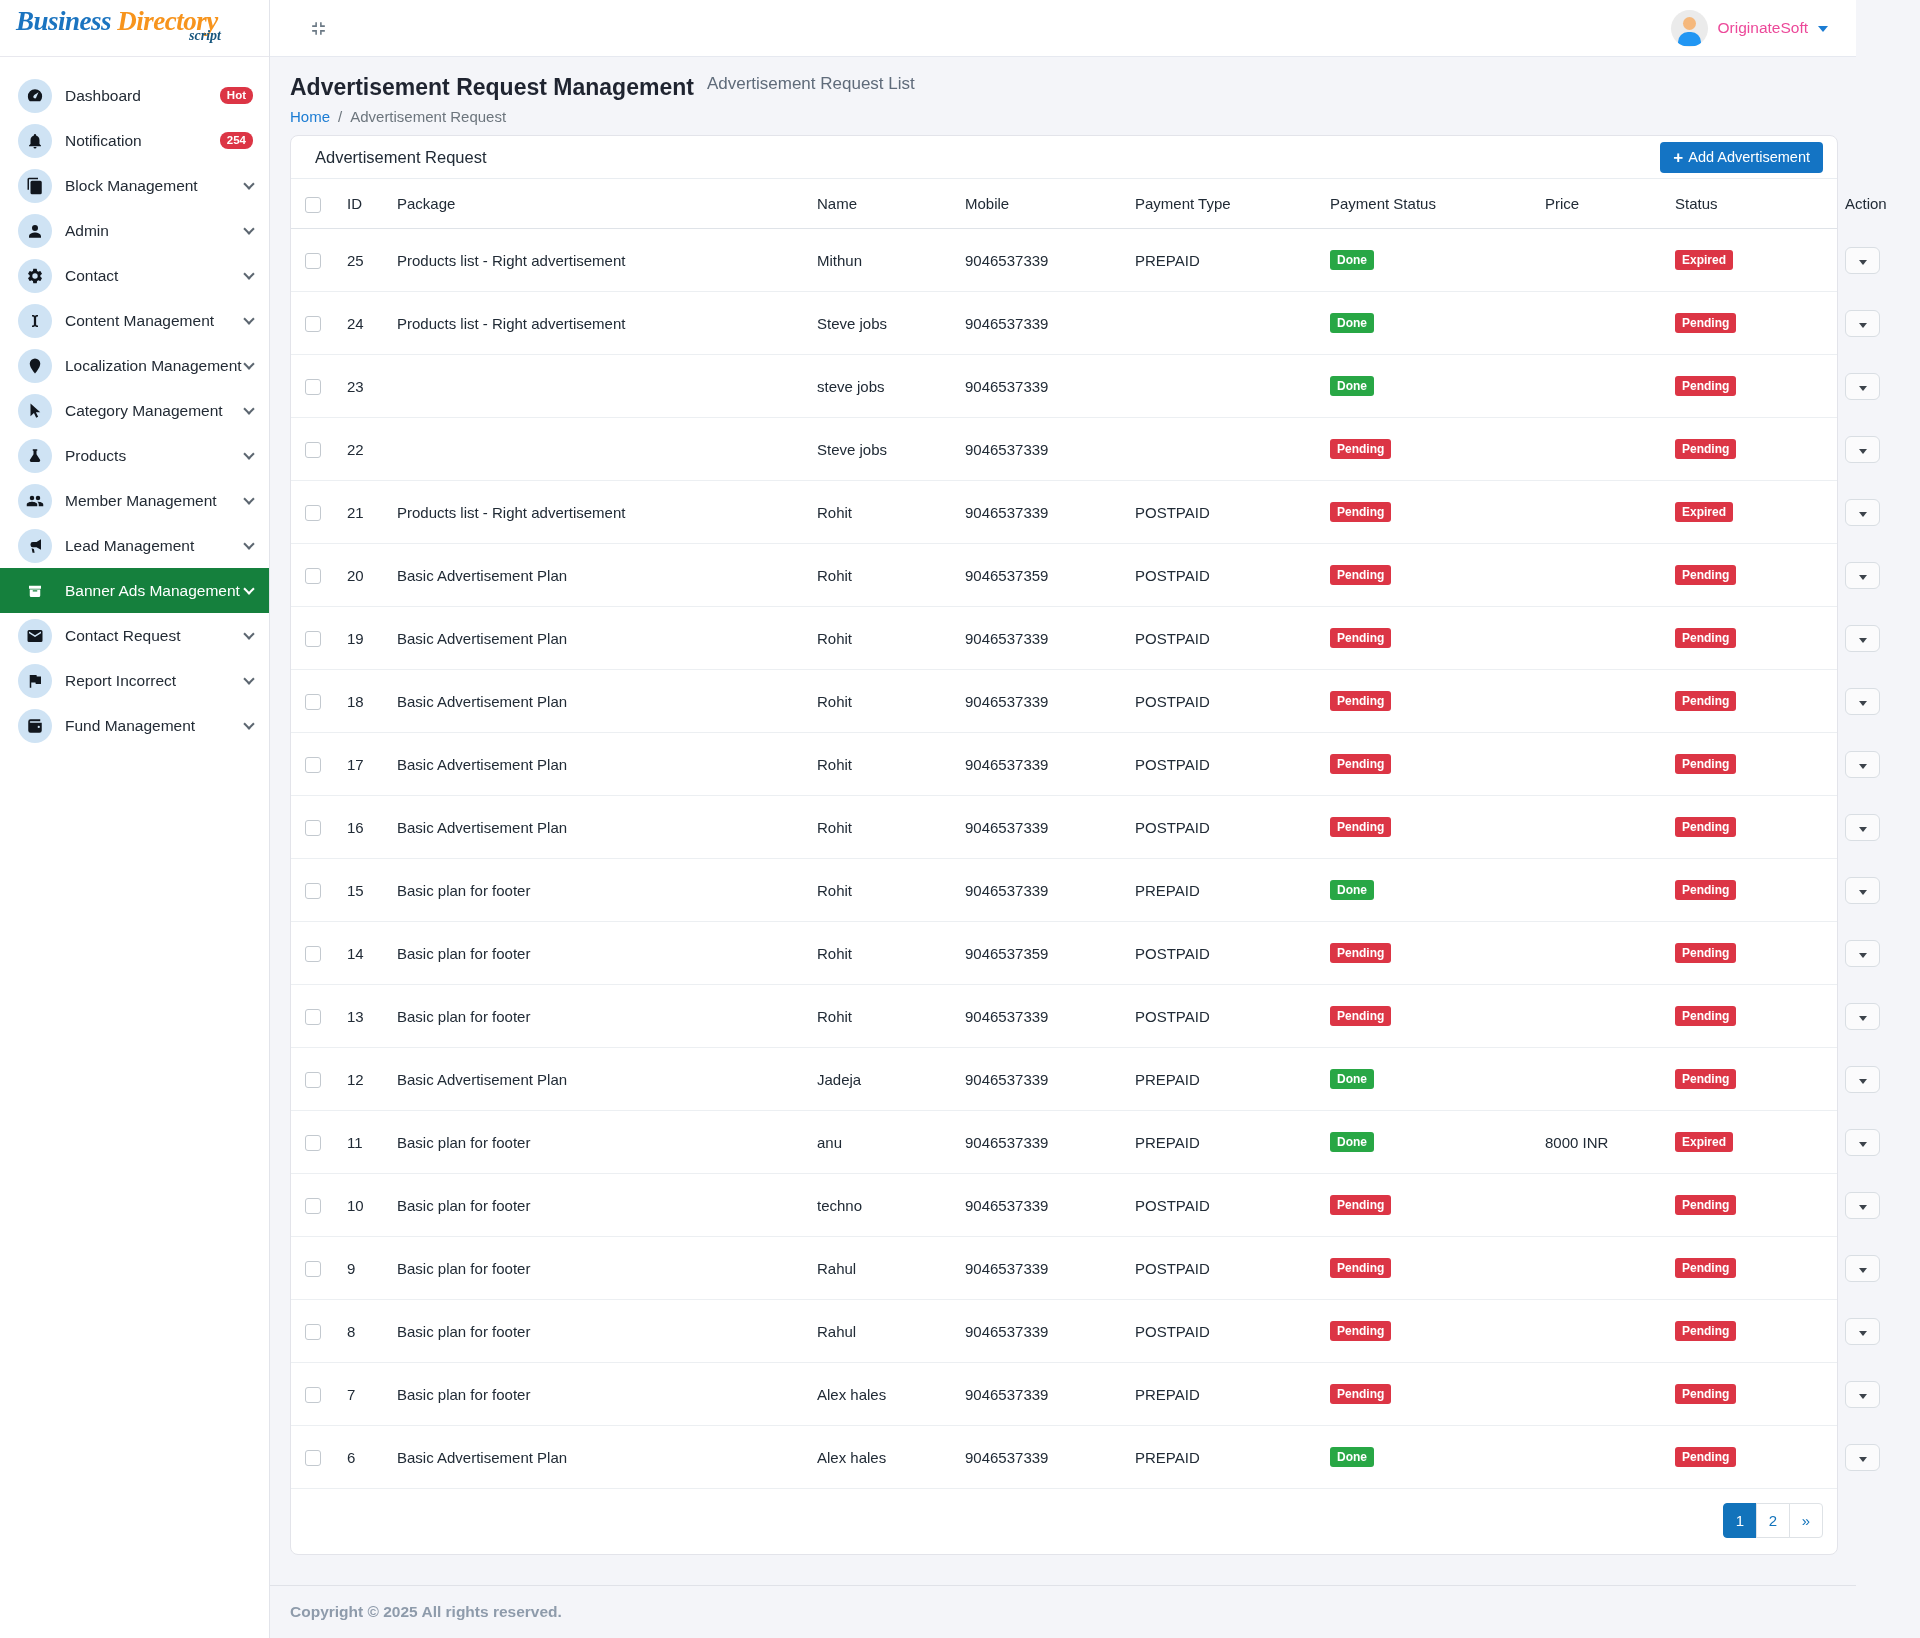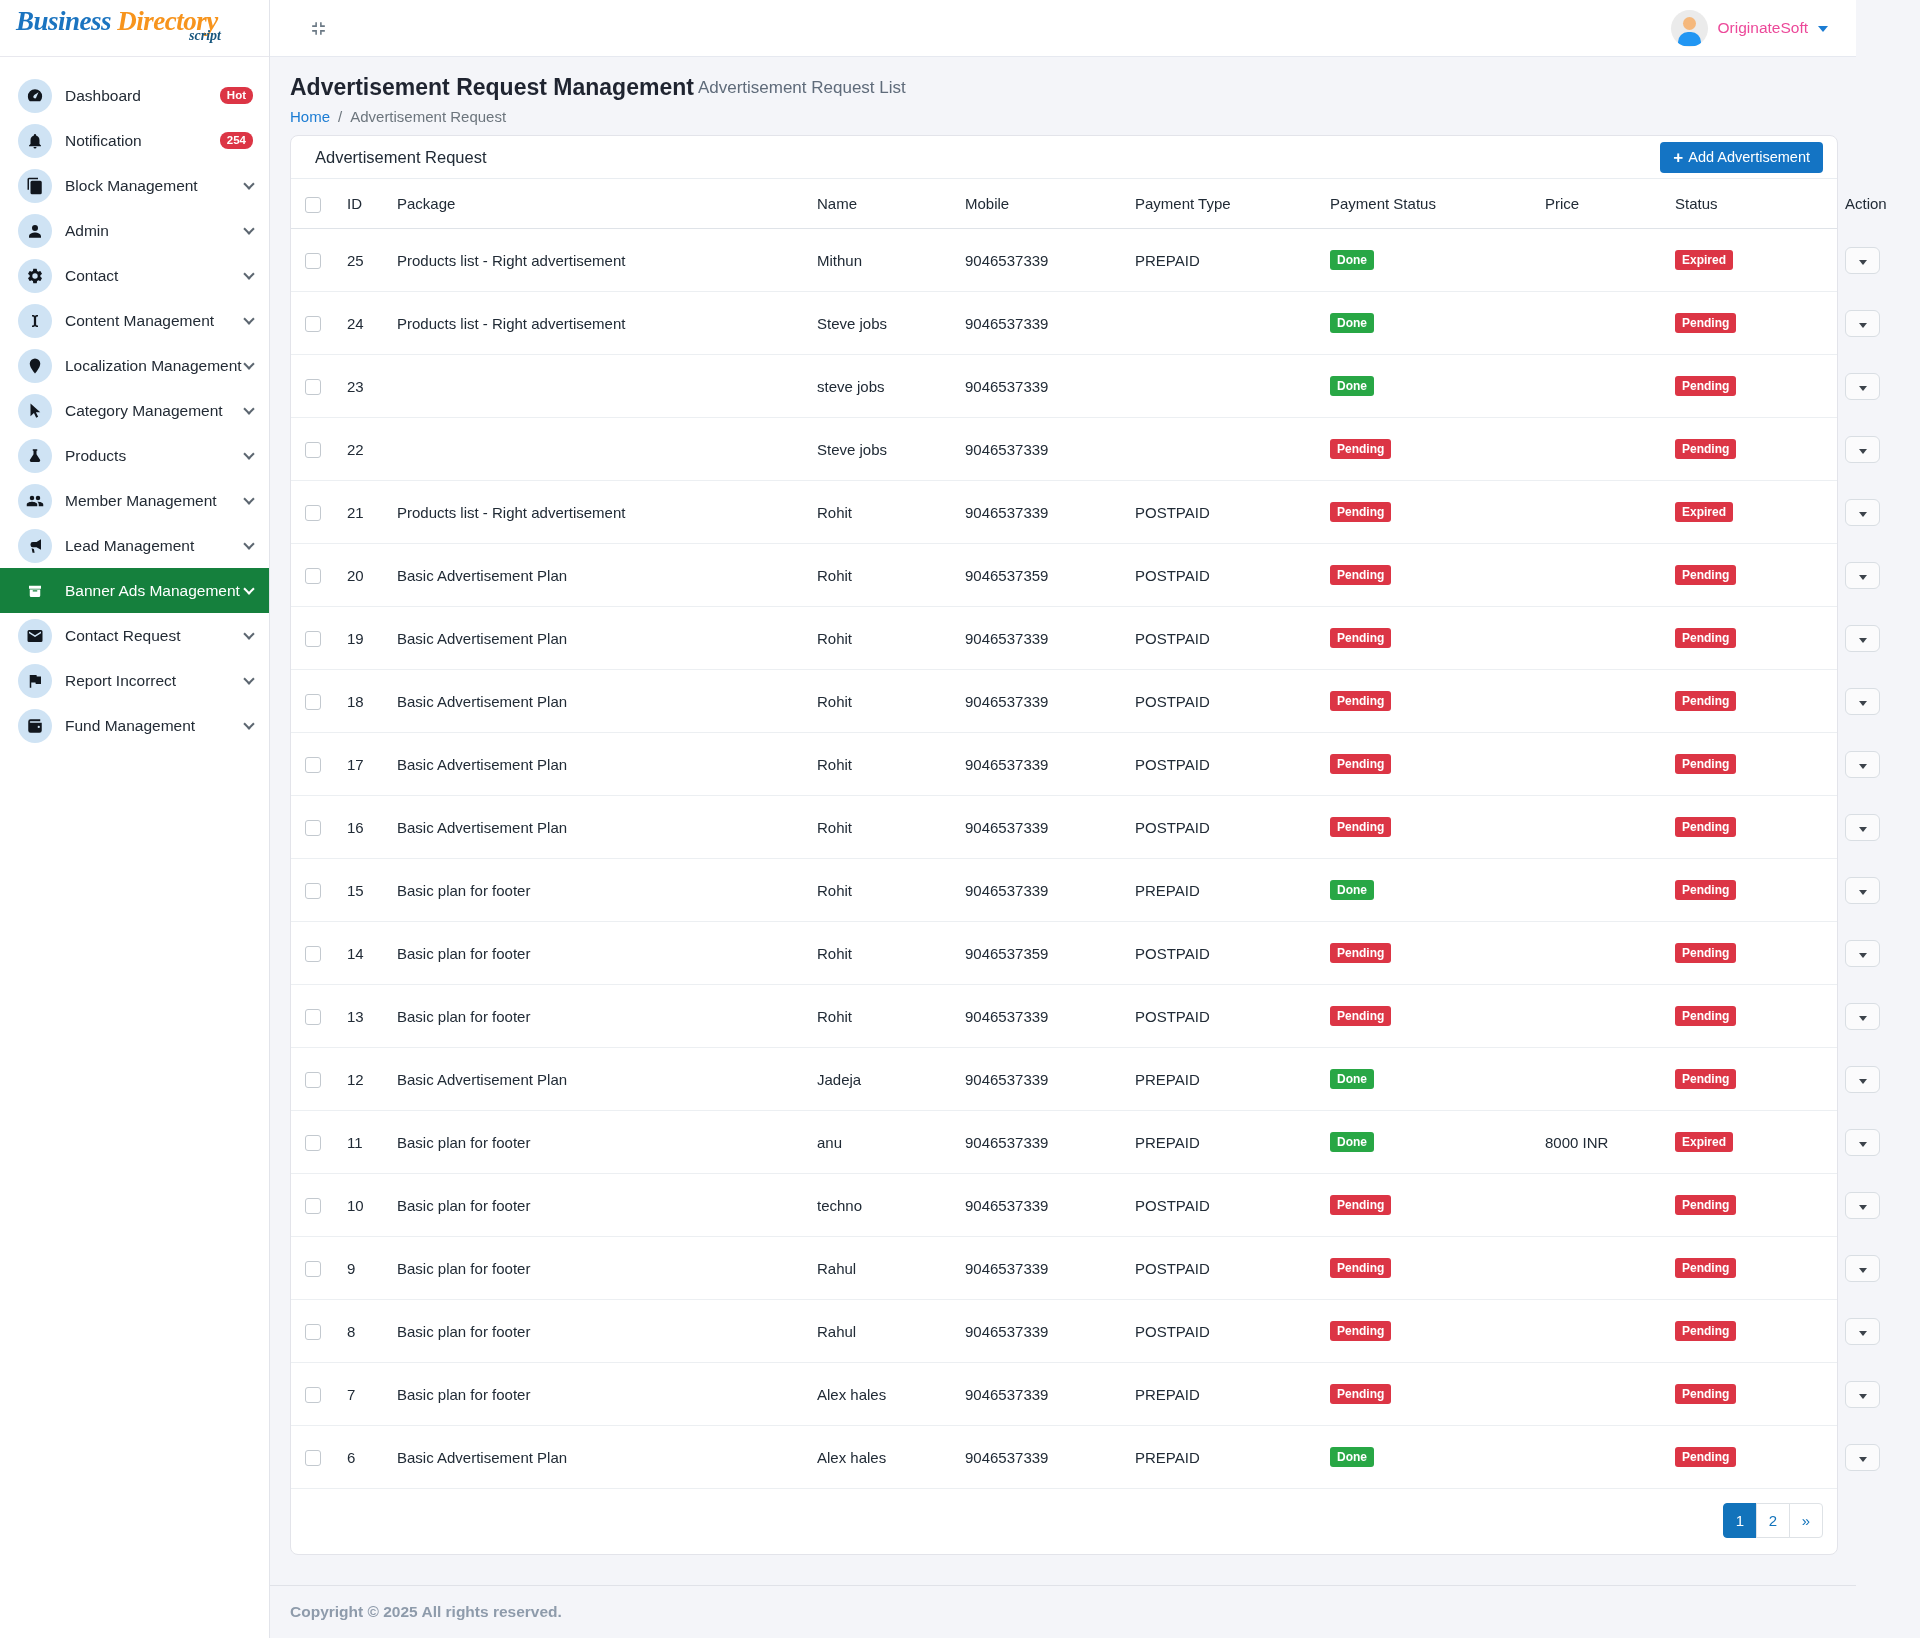--- a/index.html
+++ b/index.html
@@ -33,21 +33,21 @@
   .compress-btn svg { width:19px; height:19px; stroke:#6a7884; stroke-width:2; fill:none; }
   .user-chip { margin-left:auto; display:flex; align-items:center; gap:10px; cursor:pointer; }
   .avatar { width:37px; height:37px; border-radius:50%; background:#ebebeb; position:relative; overflow:hidden; }
   .avatar .head { position:absolute; width:13px; height:13px; border-radius:50%; background:#f5b87c; left:12px; top:7px; }
   .avatar .body { position:absolute; width:23px; height:14px; border-radius:10px 10px 0 0; background:#2196f3; left:7px; top:22px; }
   .user-name { color:#ec4899; font-size:15.5px; }
   .caret-down { width:0; height:0; border-left:5px solid transparent; border-right:5px solid transparent; border-top:6px solid #1b7cd3; margin-top:2px; }
 
   .content { flex:1; padding:15px 18px 0 20px; }
   .page-head { padding:2px 0 10px 0; }
-  .page-title-row { display:flex; align-items:center; gap:4px; }
+  .page-title-row { display:flex; align-items:flex-start; gap:13px; }
   .page-title { font-size:23px; font-weight:bold; color:#1f2430; }
   .page-subtitle { font-size:17px; color:#5f6b7a; }
   .breadcrumb { margin-top:7px; font-size:15px; color:#6c757d; display:flex; gap:8px; align-items:center; }
   .breadcrumb .bc-home { color:#1b7cd3; text-decoration:none; cursor:pointer;text-align:right; }
 
   .card { background:#ffffff; border:1px solid #e3e4ea; border-radius:8px; height:1420px; display:flex; flex-direction:column; }
   .card-header { height:58px; display:flex; align-items:center; padding:0 14px 0 24px; }
   .card-title { font-size:16.5px; color:#212b36; }
   .btn-add { margin-left:auto; background:#1474c4; color:#ffffff; border:none; border-radius:4px; height:31px; padding:0 13px; font-size:14.5px; cursor:pointer; display:flex; align-items:center; gap:5px; font-family:"Liberation Sans", sans-serif; }
   .btn-add .plus { font-size:17px; font-weight:bold; line-height:1; }

